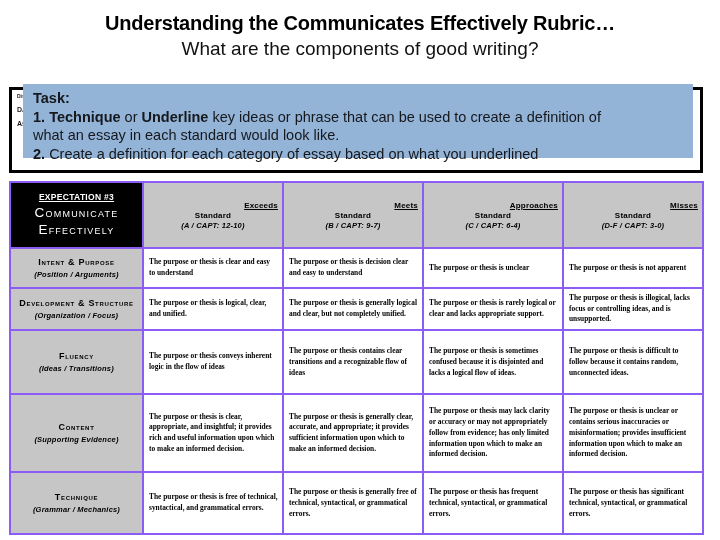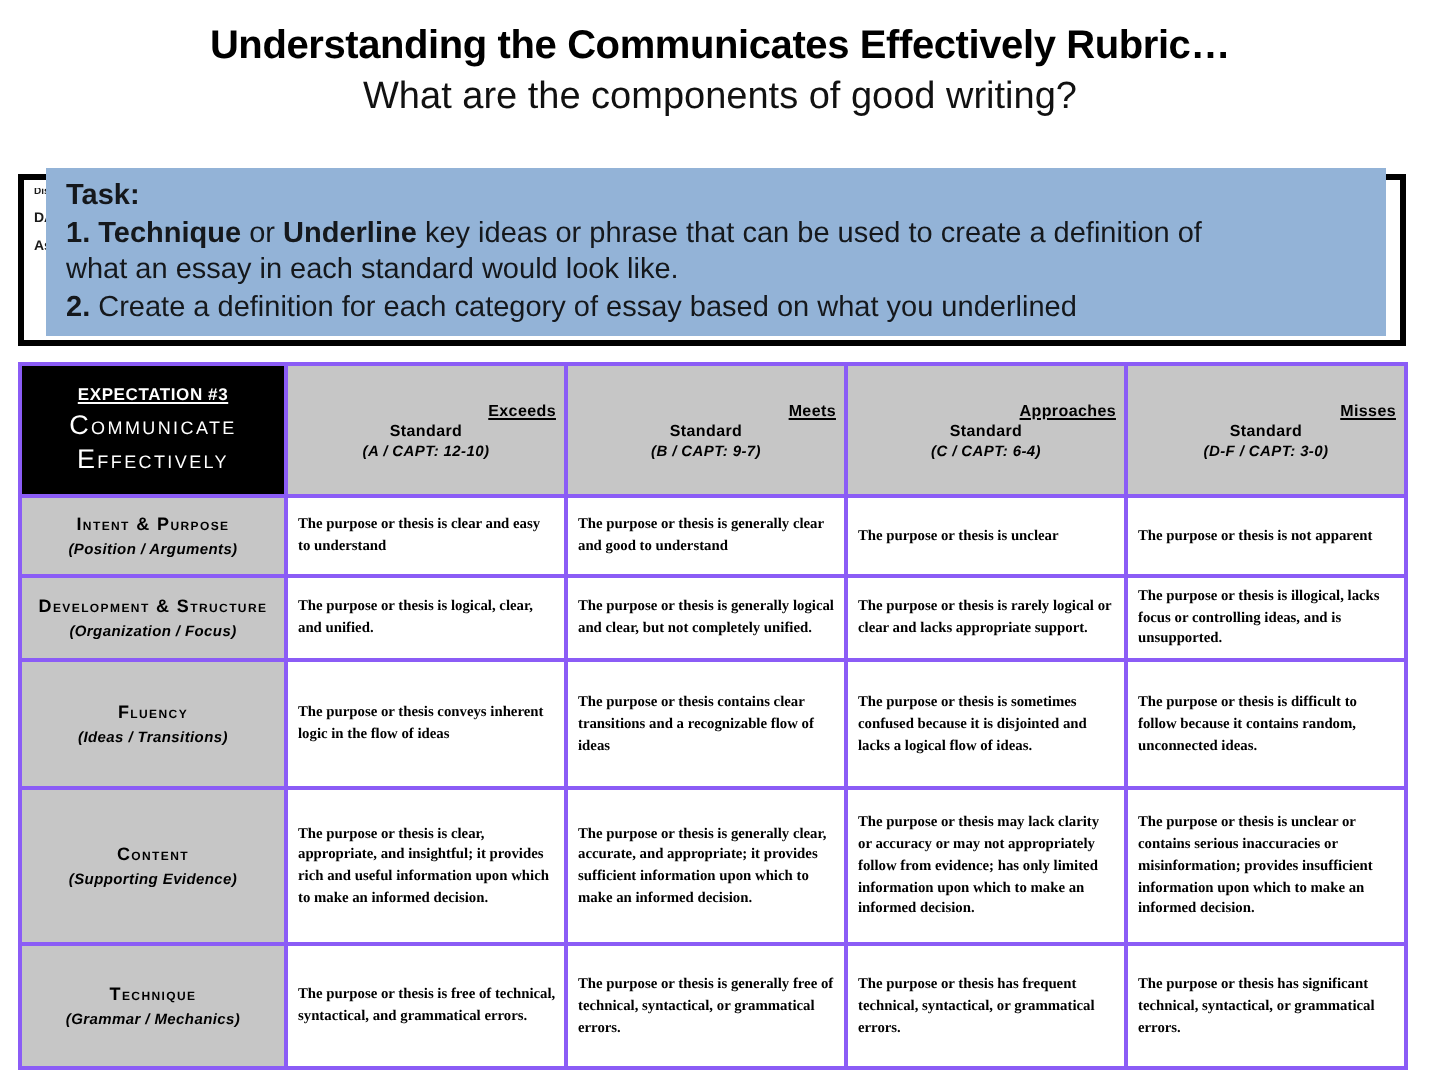--- a/index.html
+++ b/index.html
@@ -58,21 +58,21 @@
   }
   .hidden-col div { margin-bottom: 7px; white-space: nowrap; overflow: hidden; }
   .hidden-col .hc-small { font-size: 5px; }
 
   
   .task-box {
     position: absolute;
     left: 23px;
     top: 84px;
     width: 670px;
-    height: 84px;
+    height: 74px;
     background: #93b3d7;
     box-sizing: border-box;
     padding: 5px 10px 0 10px;
     color: #15181c;
   }
   .task-line {
     font-size: 14.5px;
     line-height: 1.30;
     white-space: nowrap;
   }
@@ -256,21 +256,21 @@
         <div class="band-scale">(D-F / CAPT: 3-0)</div>
       </td>
     </tr>
 
     <tr class="r1">
       <td class="row-label">
         <div class="rl-name">Intent &amp; Purpose</div>
         <div class="rl-sub">(Position / Arguments)</div>
       </td>
       <td class="cell">The purpose or thesis is clear and easy to understand</td>
-      <td class="cell">The purpose or thesis is generally clear and good to understand</td>
+      <td class="cell">The purpose or thesis is decision clear and easy to understand</td>
       <td class="cell">The purpose or thesis is unclear</td>
       <td class="cell">The purpose or thesis is not apparent</td>
     </tr>
 
     <tr class="r2">
       <td class="row-label">
         <div class="rl-name">Development &amp; Structure</div>
         <div class="rl-sub">(Organization / Focus)</div>
       </td>
       <td class="cell">The purpose or thesis is logical, clear, and unified.</td>

